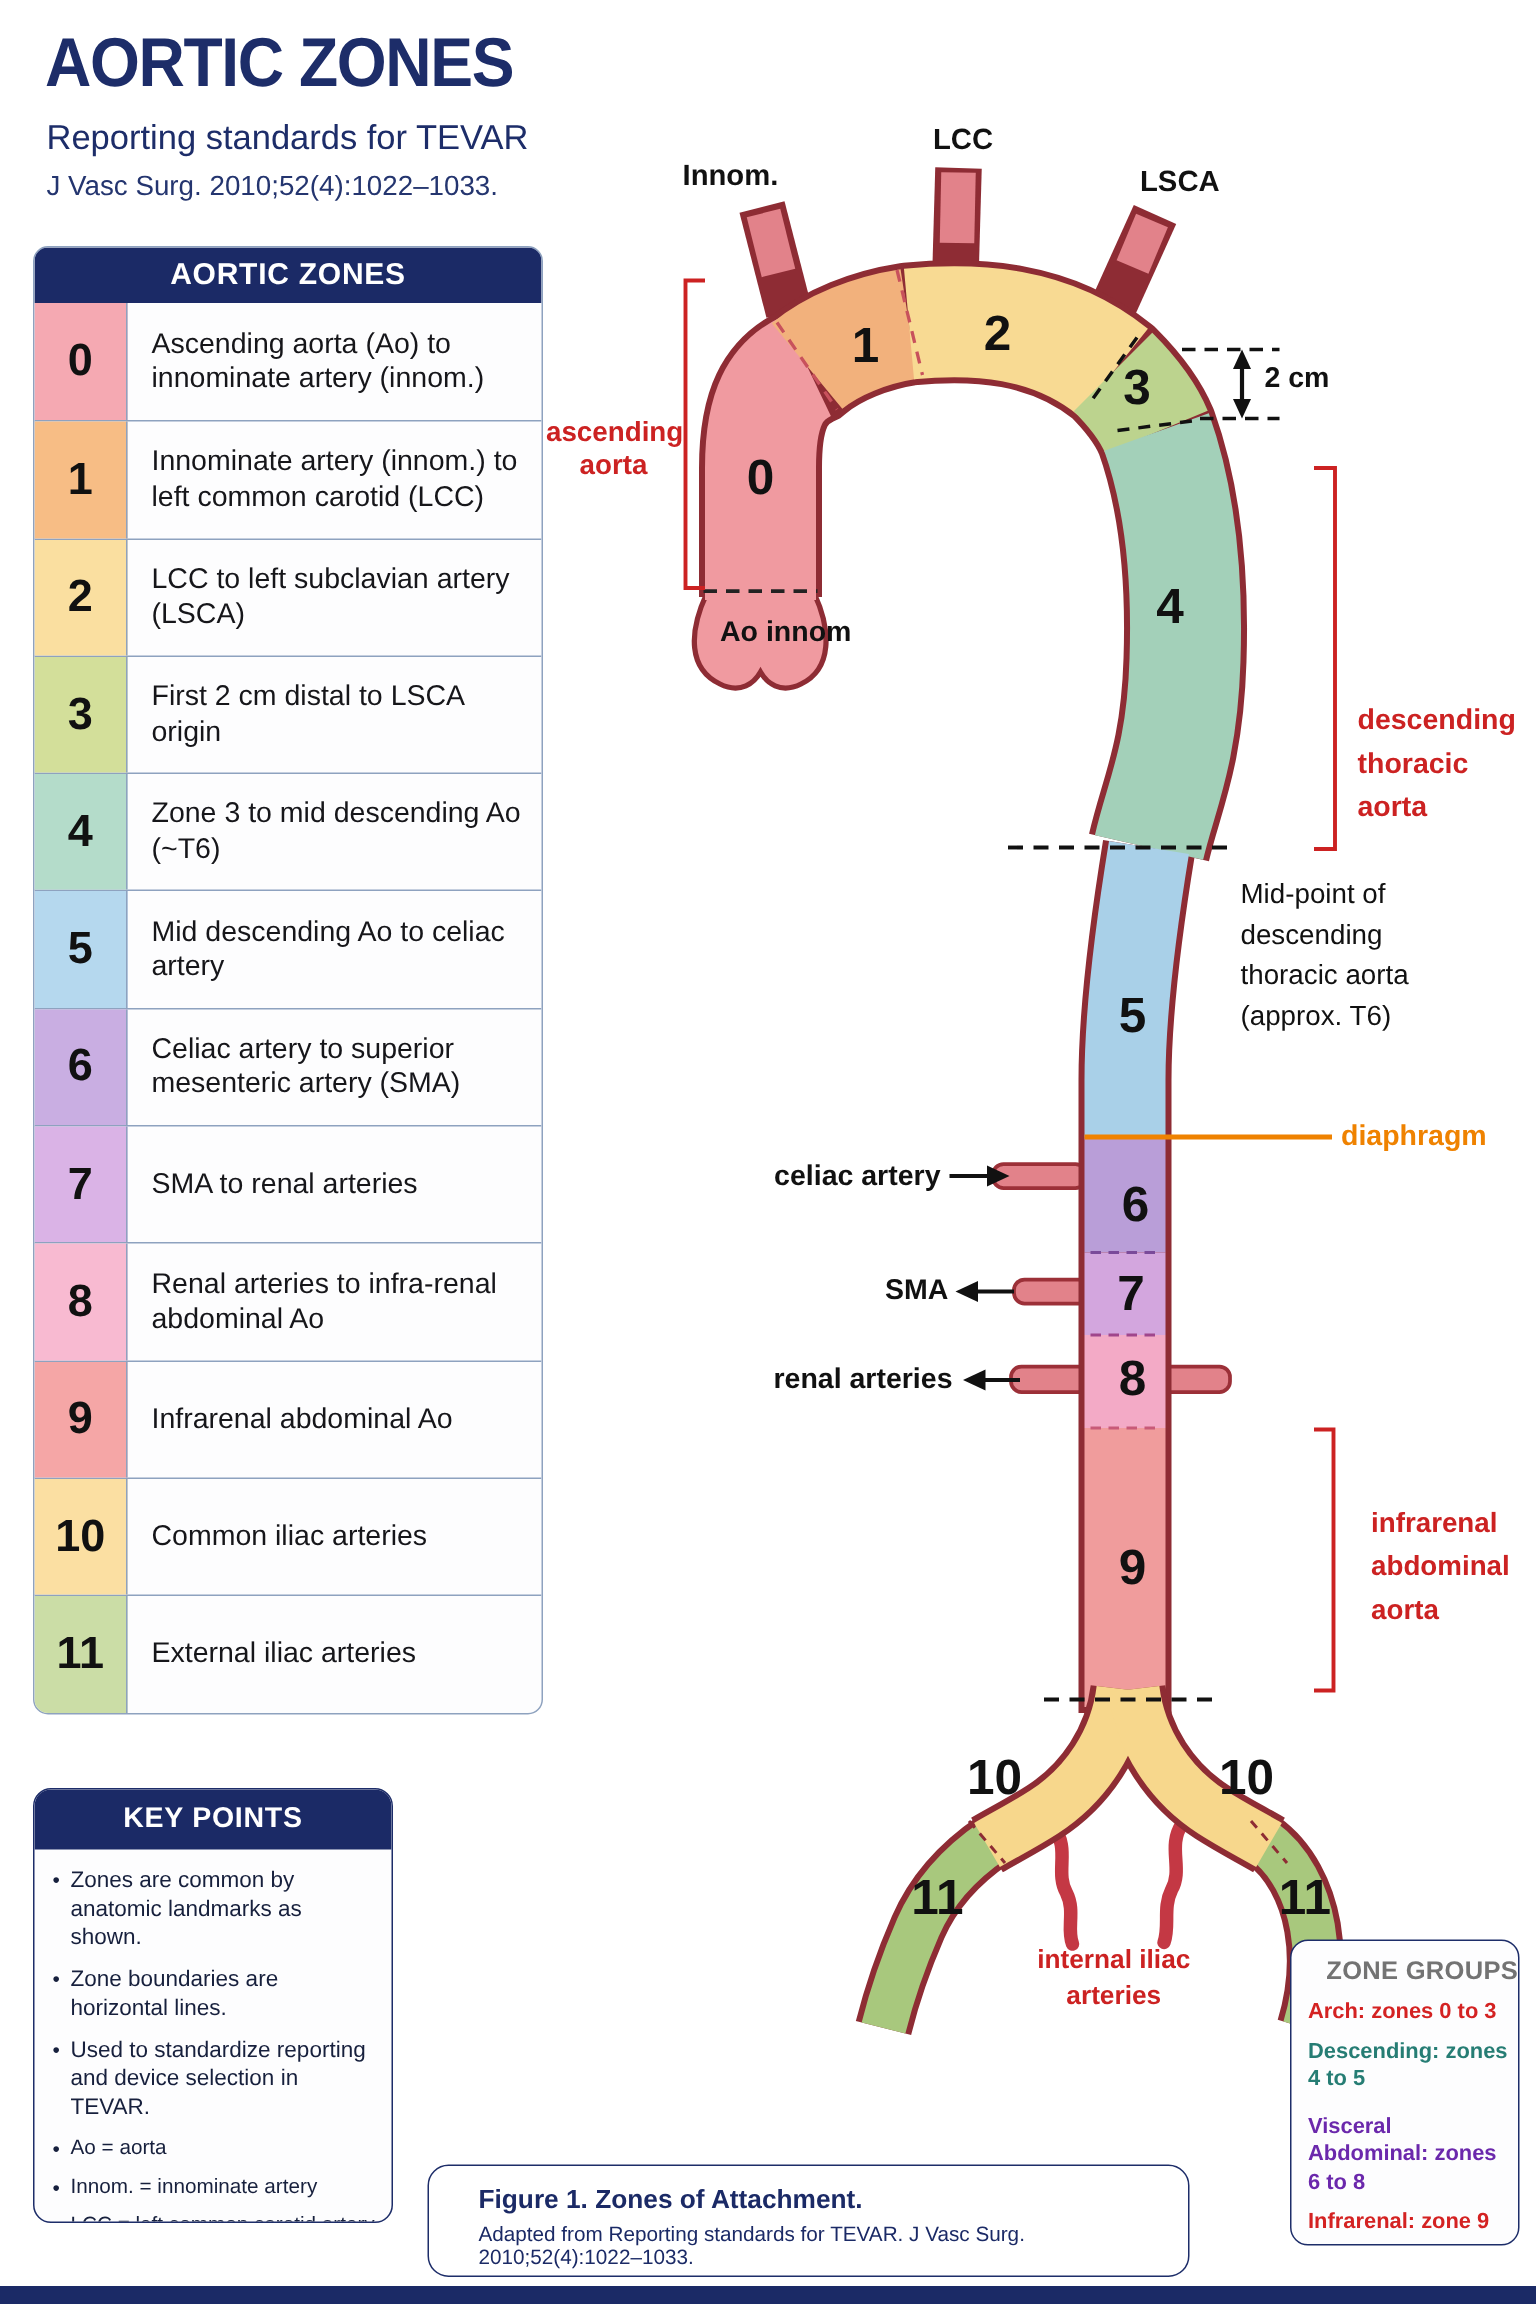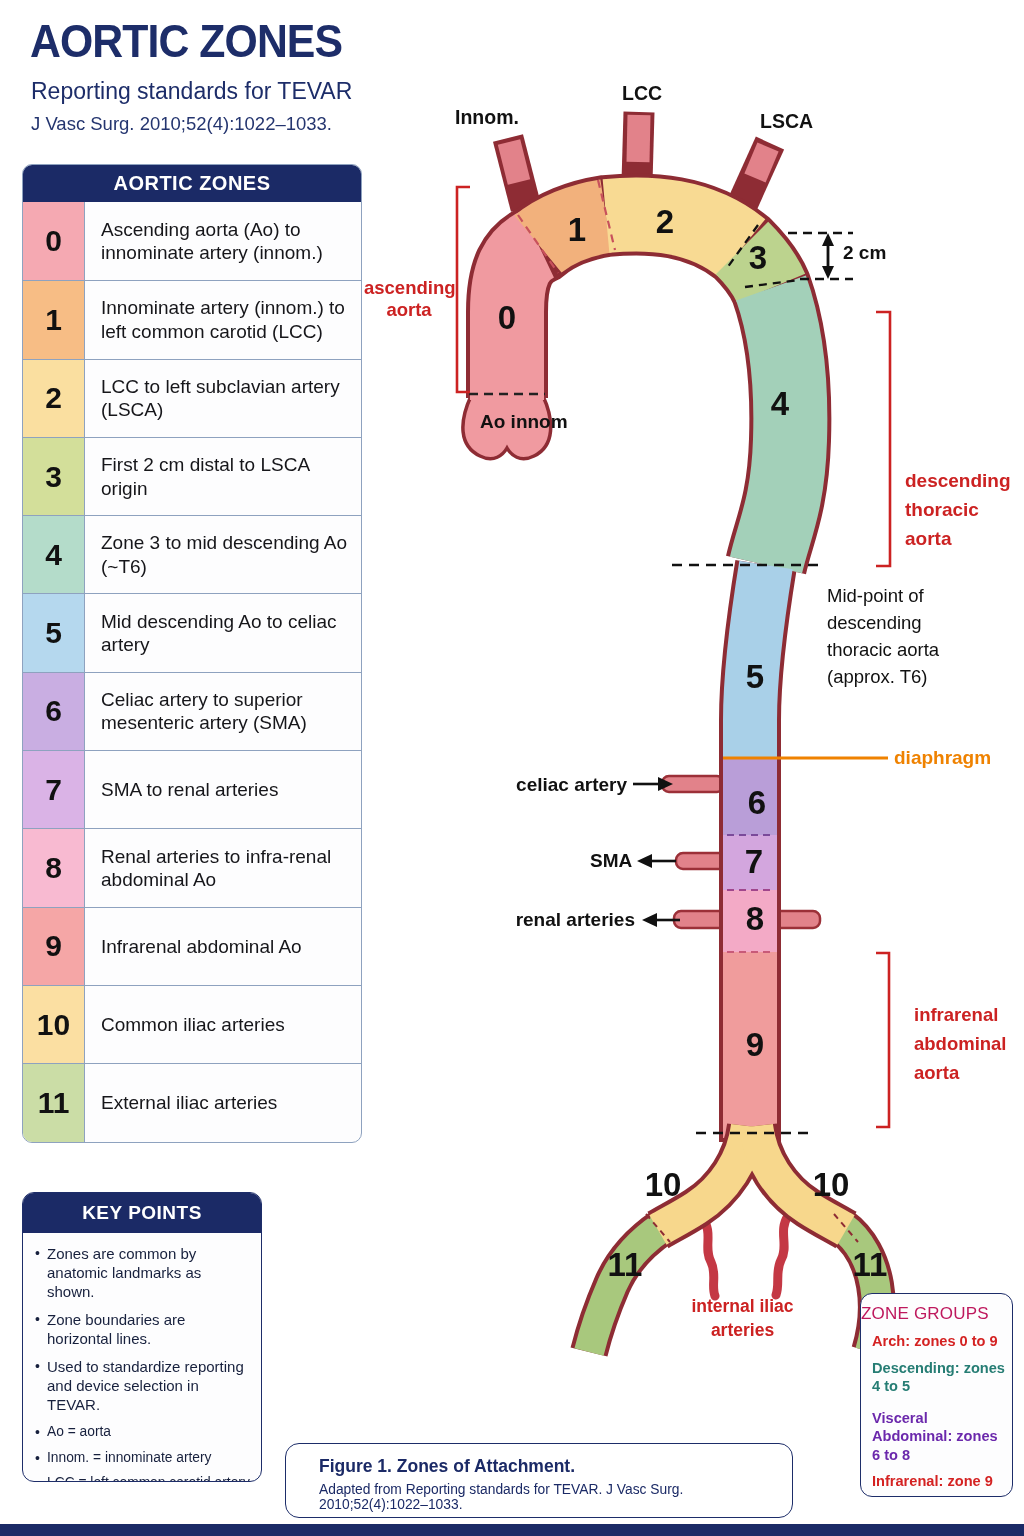--- a/index.html
+++ b/index.html
@@ -31,21 +31,21 @@
              display:flex;align-items:center;justify-content:center;letter-spacing:.5px;}
   .kp-list{padding:11px 10px 6px 12px;}
   .kp{display:flex;color:#17203d;}
   .kp .dot{flex:0 0 12px;font-size:14px;line-height:19px;}
   .kp-main{font-size:15px;line-height:19px;margin-bottom:9px;}
   .kp-abbr{font-size:13.8px;line-height:17px;margin-bottom:6.5px;}
 
   
   .zgbox{left:860px;top:1293px;width:153px;height:204px;border:1.8px solid #1d2d69;border-radius:12px;
          background:#fdfdfe;box-sizing:border-box;overflow:hidden;}
-  .zg-title{margin-top:10px;text-align:left;font-size:17px;font-weight:400;color:#be185d;letter-spacing:.2px;}
+  .zg-title{margin-top:10px;text-align:right;font-size:17px;font-weight:700;color:#737373;letter-spacing:.2px;}
   .zg-item{margin:8px 4px 0 11px;font-size:14.6px;font-weight:600;line-height:18.5px;}
 
   
   .capbox{left:285px;top:1443px;width:508px;height:75px;border:1.6px solid #1d2d69;border-radius:14px;
           background:#fff;box-sizing:border-box;padding:12px 10px 0 33px;}
   .cap-title{font-size:17.5px;font-weight:700;color:#1b2a66;}
   .cap-src{margin-top:5px;font-size:13.8px;font-weight:500;color:#1b2a66;}
 
   .footer-bar{left:0;top:1524px;width:1024px;height:12px;background:#1b2a66;}
 
@@ -271,21 +271,21 @@
       <div class="kp kp-abbr">
           <span class="dot">•</span>
           <span>LCC = left common carotid artery</span>
         </div>
 
     </div>
   </div>
 
   <div class="abs zgbox">
     <div class="zg-title">ZONE GROUPS</div>
-    <div class="zg-item" style="color: rgb(212, 34, 34);">Arch: zones 0 to 9</div>
+    <div class="zg-item" style="color: rgb(212, 34, 34);">Arch: zones 0 to 3</div>
     <div class="zg-item" style="color: rgb(38, 125, 116);">Descending: zones 4 to 5</div>
     <div class="zg-item" style="color: rgb(107, 40, 172); margin-top: 13px;">Visceral Abdominal: zones 6 to 8</div>
     <div class="zg-item" style="color: rgb(212, 34, 34);">Infrarenal: zone 9</div>
     <div class="zg-item" style="color: rgb(63, 146, 34);">Iliac: zones 10 to 11</div>
   </div>
 
   <div class="abs capbox">
     <div class="cap-title">Figure 1. Zones of Attachment.</div>
     <div class="cap-src">Adapted from Reporting standards for TEVAR. J Vasc Surg. 2010;52(4):1022–1033.</div>
   </div>

